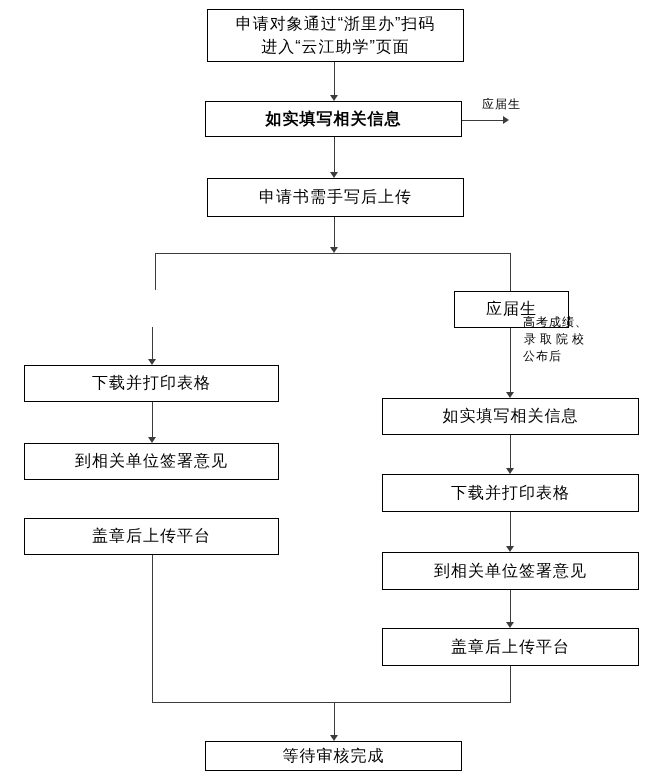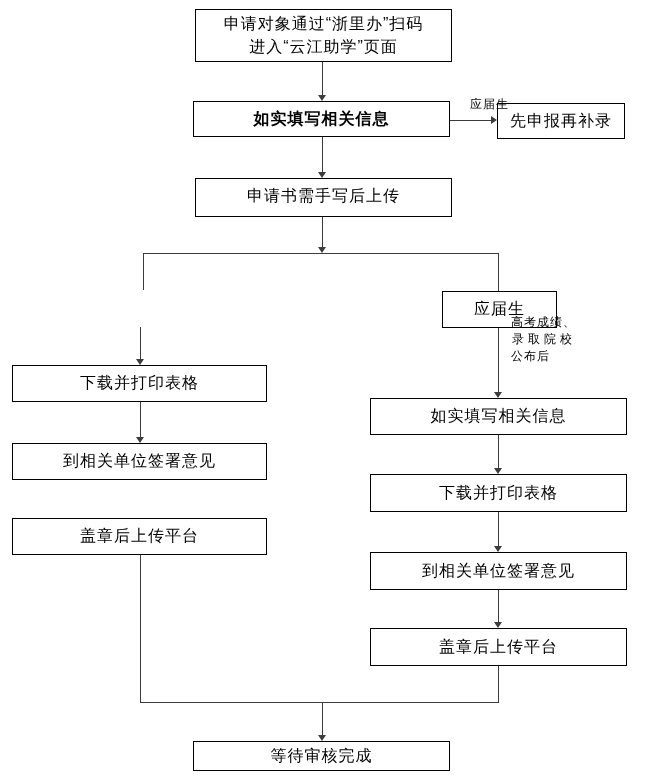--- a/index.html
+++ b/index.html
@@ -3,20 +3,21 @@
 <meta charset="utf-8">
 <style>
   html, body { margin: 0; padding: 0; background: #ffffff; }
   .canvas {
     position: relative;
     width: 512px;
     height: 782px;
     background: #ffffff;
     font-family: "Liberation Sans", sans-serif;
     color: #000000;
+    margin-left: 12px;
   }
   .box {
     position: absolute;
     border: 1px solid #000000;
     background: #ffffff;
     display: flex;
     align-items: center;
     justify-content: center;
     flex-direction: column;
     font-size: 16px;
@@ -46,21 +47,21 @@
     color: #000000;
     line-height: 17px;
     white-space: nowrap;
   }
   .spread { letter-spacing: 4px; text-align: right; }
 
   
   .b-start   { left: 195px; top: 9px;   width: 257px; height: 53px; }
   .b-fill    { left: 193px; top: 101px; width: 257px; height: 36px; font-weight: bold; }
   .b-pre     { left: 497px; top: 103px; width: 128px; height: 36px; }
-  .b-hand    { left: 195px; top: 178px; width: 257px; height: 39px; font-family: Liberation Mono, monospace; }
+  .b-hand    { left: 195px; top: 178px; width: 257px; height: 39px; }
   .b-lijie   { left: 87px;  top: 290px; width: 111px; height: 37px; }
   .b-yingjie { left: 442px; top: 291px; width: 115px; height: 37px; }
   .b-l1      { left: 12px;  top: 365px; width: 255px; height: 37px; }
   .b-l2      { left: 12px;  top: 443px; width: 255px; height: 37px; }
   .b-l3      { left: 12px;  top: 518px; width: 255px; height: 37px; }
   .b-r1      { left: 370px; top: 398px; width: 257px; height: 37px; }
   .b-r2      { left: 370px; top: 474px; width: 257px; height: 38px; }
   .b-r3      { left: 370px; top: 552px; width: 257px; height: 38px; }
   .b-r4      { left: 370px; top: 628px; width: 257px; height: 38px; }
   .b-end     { left: 193px; top: 741px; width: 257px; height: 30px; }
@@ -70,21 +71,20 @@
 
 <div class="canvas">
 
   <div class="box b-start">
     <div>申请对象通过“浙里办”扫码</div>
     <div>进入“云江助学”页面</div>
   </div>
 
   <div class="box b-fill">如实填写相关信息</div>
 
-  <div class="box b-pre">先申报再补录</div>
 
   <div class="box b-hand">申请书需手写后上传</div>
 
 
   <div class="box b-yingjie">应届生</div>
 
   <div class="box b-l1">下载并打印表格</div>
   <div class="box b-l2">到相关单位签署意见</div>
   <div class="box b-l3">盖章后上传平台</div>
 

